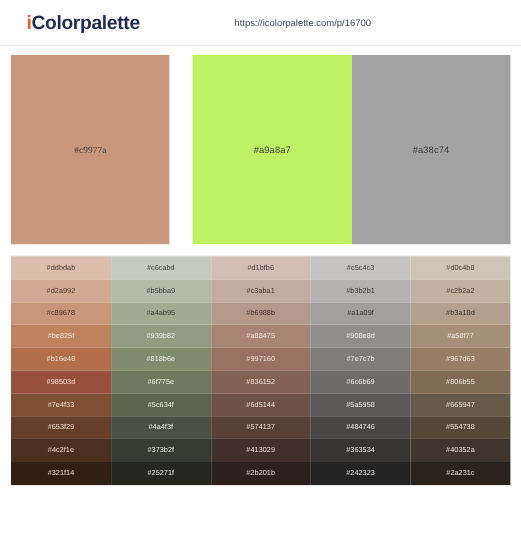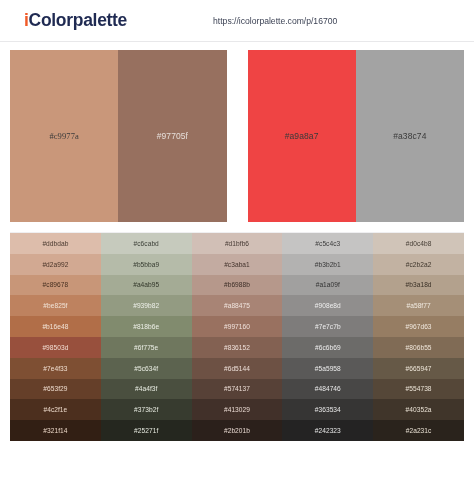--- a/index.html
+++ b/index.html
@@ -104,24 +104,21 @@
   <div class="header">
     <div class="brand"><span class="brand-i">i</span><span>Colorpalette</span></div>
     <div class="header-url">https://icolorpalette.com/p/16700</div>
   </div>
 
   <div class="swatch-wrap">
     <div class="swatch-row" id="swatch-row">
         <div class="swatch" style="background: rgb(201, 151, 122);">
           <span class="swatch-label" style="color: rgb(58, 58, 58); font-family: Liberation Serif, serif;">#c9977a</span>
         </div>
-        <div class="swatch" style="background: rgb(151, 112, 95);">
-          <span class="swatch-label" style="color: rgb(230, 222, 217);">#97705f</span>
-        </div>
-        <div class="swatch" style="background: #ef4444; margin-left: 21px;">
+        <div class="swatch" style="background: #bef264; margin-left: 21px;">
           <span class="swatch-label" style="color: rgb(58, 58, 58);">#a9a8a7</span>
         </div>
         <div class="swatch" style="background: #a3a3a3;">
           <span class="swatch-label" style="color: rgb(58, 58, 58);">#a38c74</span>
         </div>
       </div>
   </div>
 
   <div class="grid-wrap">
     <div class="grid" id="shades-grid">

